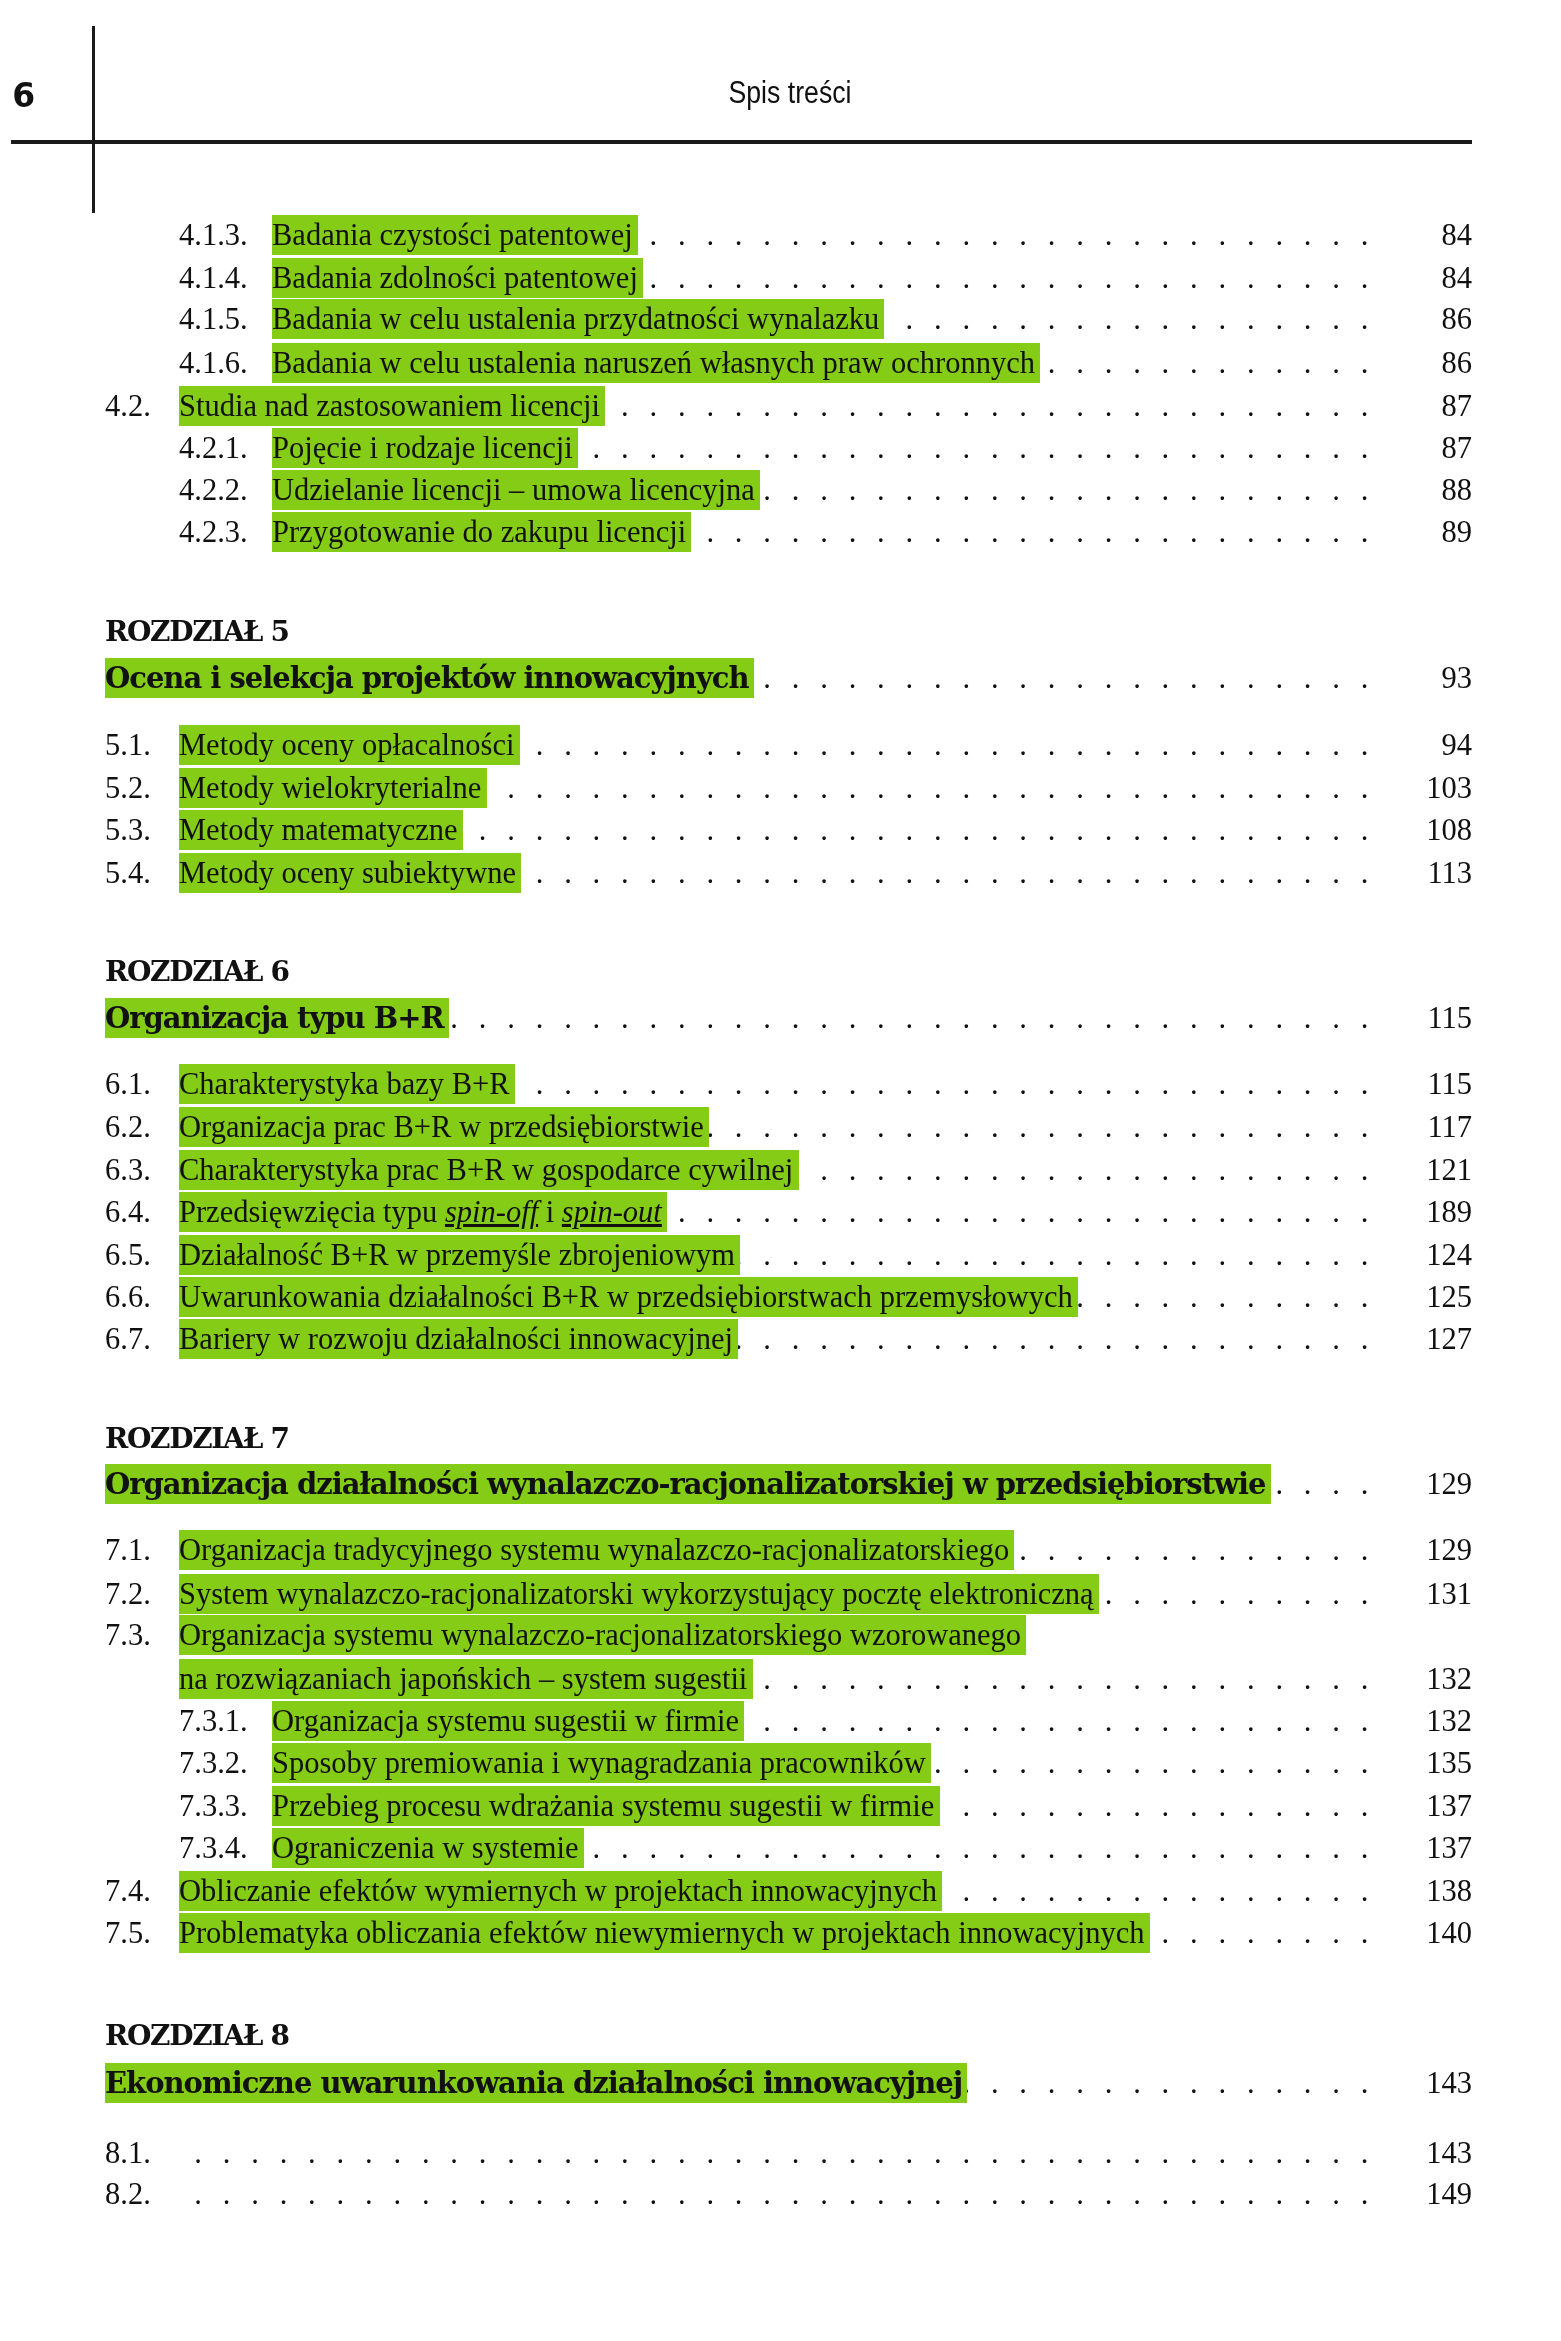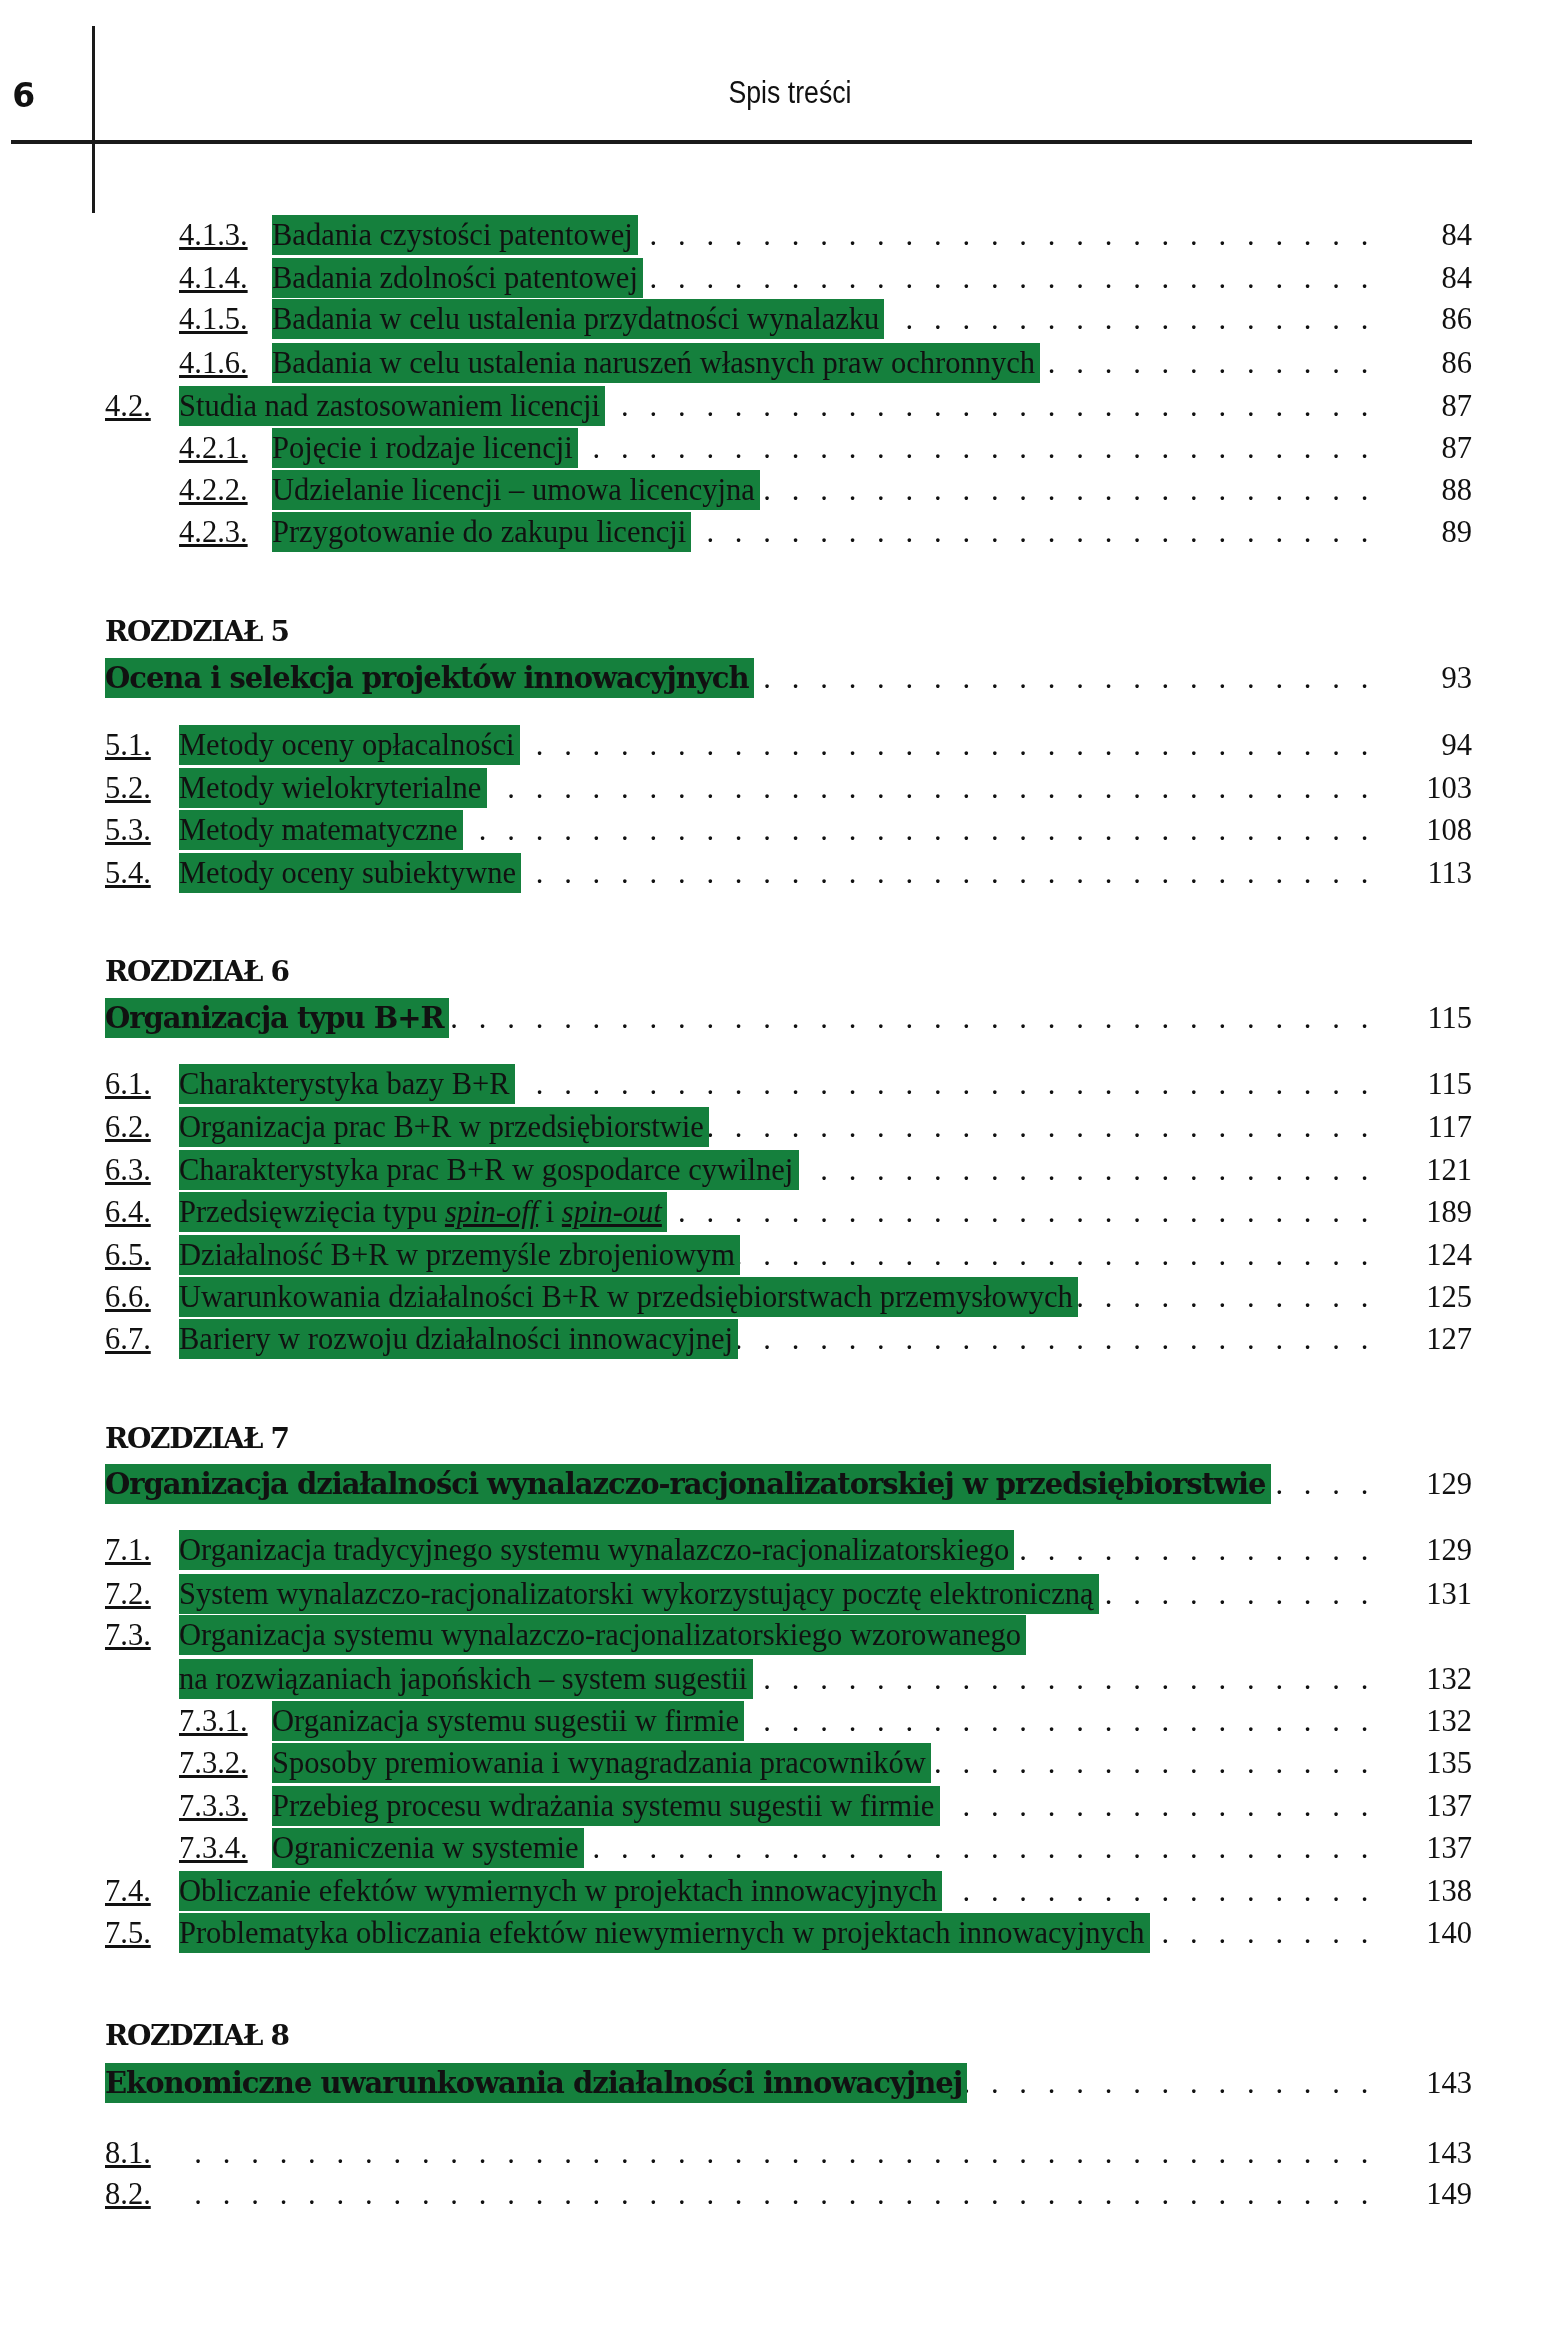--- a/index.html
+++ b/index.html
@@ -4,22 +4,22 @@
 <style>
   html, body { margin: 0; padding: 0; background: #ffffff; }
   body { width: 1561px; height: 2342px; position: relative; overflow: hidden; color: #111; }
   .abs { position: absolute; }
   .folio { left: 12.2px; top: 75px; font-family: "DejaVu Sans", sans-serif; font-weight: bold; font-size: 33px; line-height: 42px; }
   .vline { left: 92px; top: 26px; width: 2.6px; height: 187px; background: #1a1a1a; }
   .hrule { left: 11.3px; top: 140px; width: 1461px; height: 3.5px; background: #1a1a1a; }
   .running { left: 611px; width: 358px; top: 73px; text-align: center; font-family: "Liberation Sans", sans-serif; font-size: 31px; line-height: 40px; transform: scaleX(0.86); transform-origin: center; }
 
   .row { position: absolute; left: 0; width: 1561px; height: 40px; font-family: "Liberation Serif", serif; font-size: 30.5px; line-height: 40px; }
-  .row .num { position: absolute; top: 0; white-space: nowrap; text-decoration: underline; }
-  .row .txt { position: absolute; top: 0; white-space: nowrap; background: #15803d; padding-right: 5.2px; z-index: 2; }
+  .row .num { position: absolute; top: 0; white-space: nowrap; }
+  .row .txt { position: absolute; top: 0; white-space: nowrap; background: #84cc16; padding-right: 5.2px; z-index: 2; }
   .row .leader { position: absolute; top: 0; height: 40px; right: 186px; overflow: hidden; z-index: 1; white-space: nowrap; letter-spacing: 6.6px; text-align: right; direction: rtl; }
   .row .pg { position: absolute; top: 0; right: 89px; white-space: nowrap; }
   .l1 .num { left: 105px; }
   .l1 .txt { left: 179px; }
   .l1 .leader { left: 179px; }
   .l2 .num { left: 179px; }
   .l2 .txt { left: 272px; }
   .l2 .leader { left: 272px; }
   .cont .txt { left: 179px; }
   .cont .leader { left: 179px; }

